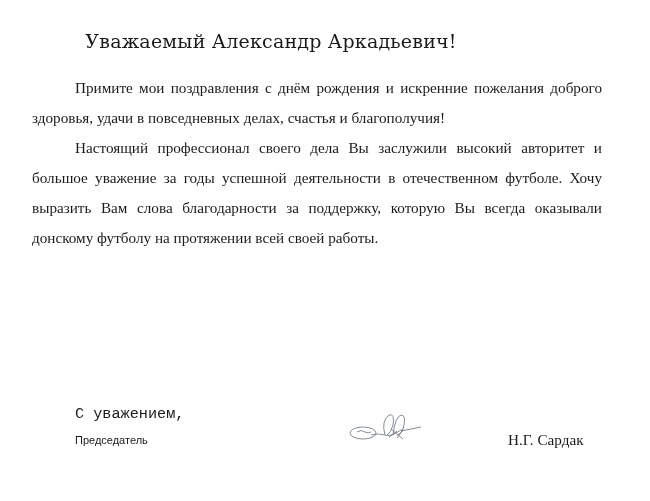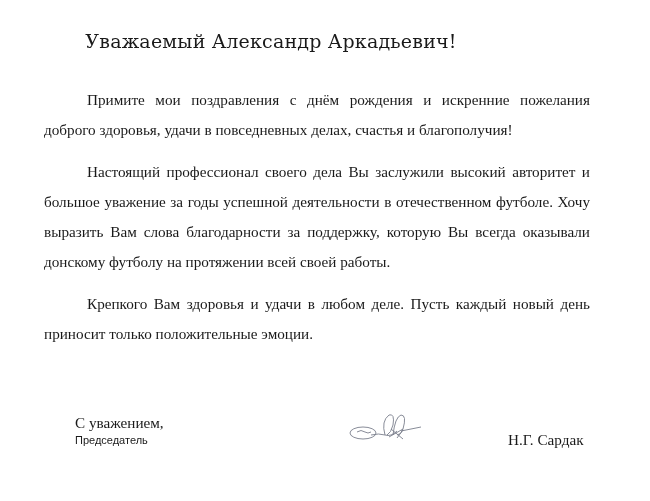--- a/index.html
+++ b/index.html
@@ -12,41 +12,40 @@
       position: absolute; top: 30px; left: 0; width: 542px;
       text-align: center; font-size: 19px; letter-spacing: 0.2px;
     }
     .body-text {
       position: absolute; top: 73px; left: 32px; width: 570px;
       font-size: 15.2px; line-height: 30px;
       font-family: "Liberation Serif", "DejaVu Serif", serif;
       font-stretch: condensed;
     }
     .body-text p {
-      margin: 12px; text-indent: 43px; text-align: justify;
+      margin: 0; text-indent: 43px; text-align: justify;
       text-align-last: left;
     }
     .closing {
-      position: absolute; left: 75px; top: 408px;
-      font-family: Liberation Serif, serif;
+      position: absolute; left: 75px; top: 399px;
+      font-family: Liberation Mono, monospace;
       font-size: 15.2px; line-height: 30px;
     }
     .position { position: absolute; left: 75px; top: 425px; font-family: Liberation Sans, sans-serif; font-size: 11px; line-height: 30px; }
     .name { position: absolute; left: 508px; top: 425px; font-family: "Liberation Serif", serif; font-size: 15.2px; line-height: 30px; text-align: center; }
     .signature { position: absolute; left: 345px; top: 405px; width: 80px; height: 40px; }
   </style>
 </head>
 <body>
 
 <div class="title">Уважаемый Александр Аркадьевич!</div>
 
 <div class="body-text">
   <p>Примите мои поздравления с днём рождения и искренние пожелания доброго здоровья, удачи в повседневных делах, счастья и благополучия!</p>
   <p>Настоящий профессионал своего дела Вы заслужили высокий авторитет и большое уважение за годы успешной деятельности в отечественном футболе. Хочу выразить Вам слова благодарности за поддержку, которую Вы всегда оказывали донскому футболу на протяжении всей своей работы.</p>
-  <p>Крепкого Вам здоровья и удачи в любом деле. Пусть каждый новый день приносит только положительные эмоции.</p>
 </div>
 
 <div class="closing">С уважением,</div>
 <div class="position">Председатель</div>
 
 <svg class="signature" viewBox="0 0 80 40">
   <g fill="none" stroke="#7a7f8c" stroke-width="0.9">
     <ellipse cx="18" cy="28" rx="13" ry="6"></ellipse>
     <path d="M12 27 q4 -3 8 0 q3 2 6 0"></path>
     <path d="M26 30 q8 -2 14 0 q6 2 12 -4"></path>

